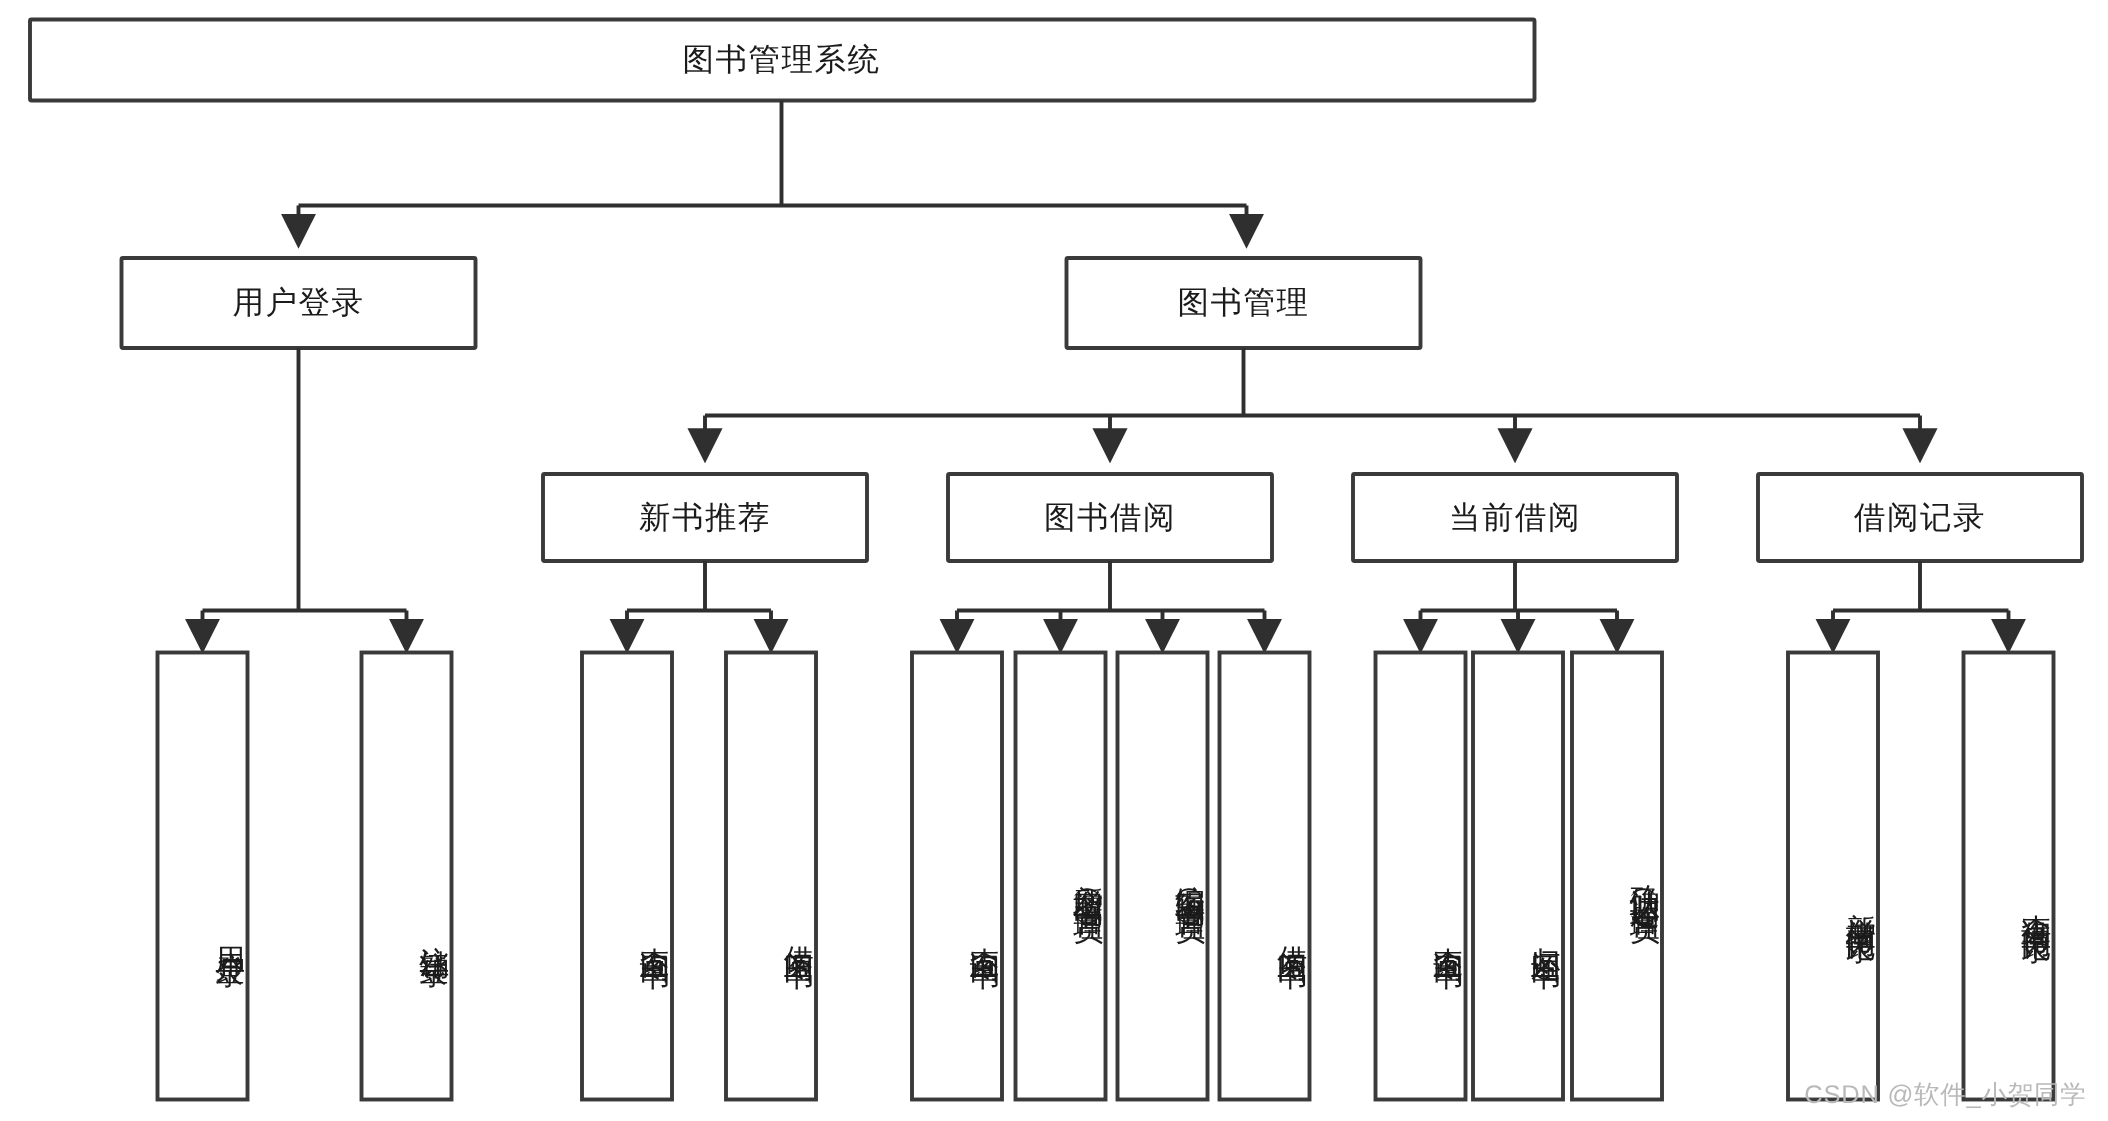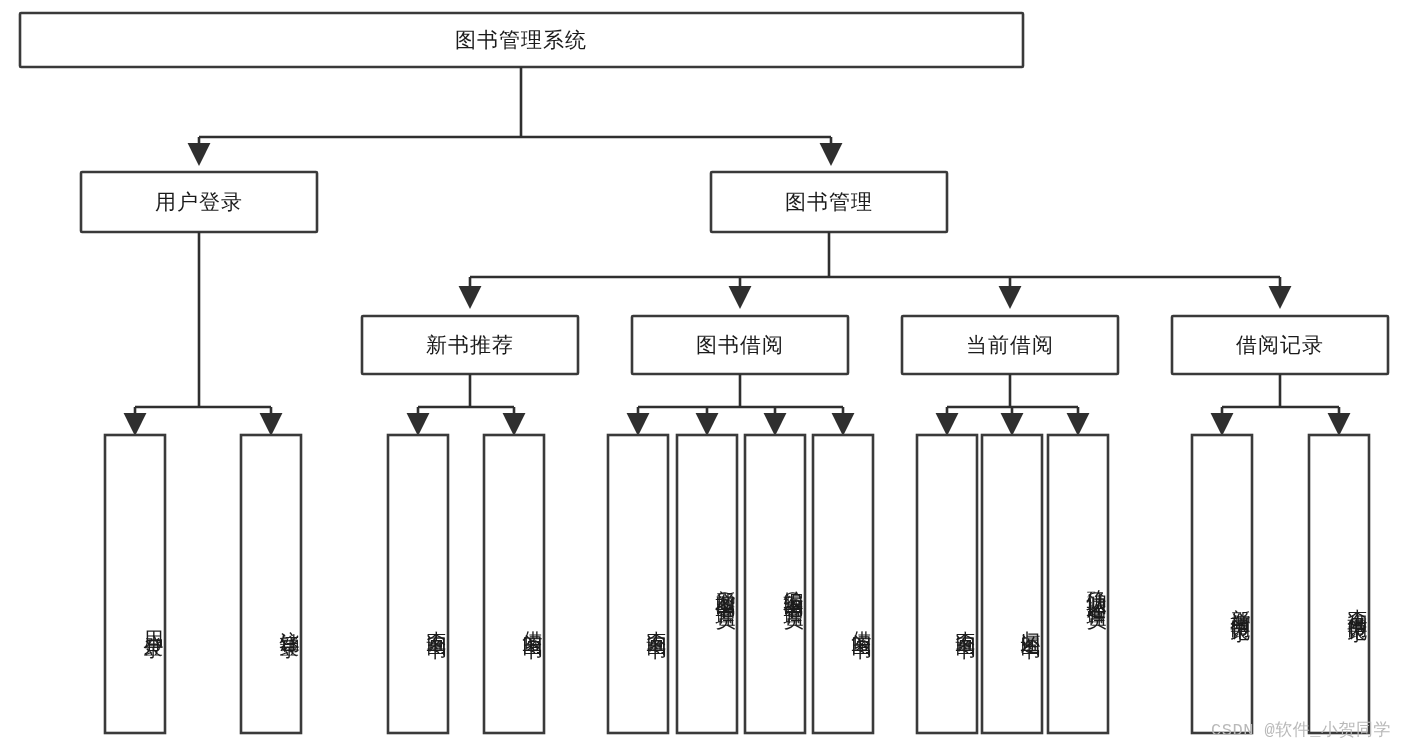--- a/index.html
+++ b/index.html
@@ -62,21 +62,21 @@
     white-space: nowrap;
     pointer-events: none;
     display: flex;
     align-items: flex-start;
     justify-content: center;
   }
   .watermark {
     position: absolute;
     right: 14px;
     bottom: 6px;
-    font-family: Liberation Mono, monospace;
+    font-family: Liberation Sans, sans-serif;
     font-size: 17px;
     color: #b9b9b9;
     letter-spacing: 0.5px;
     white-space: nowrap;
   }
 </style>
 </head>
 <body>
 
 <div id="diagram-root">

